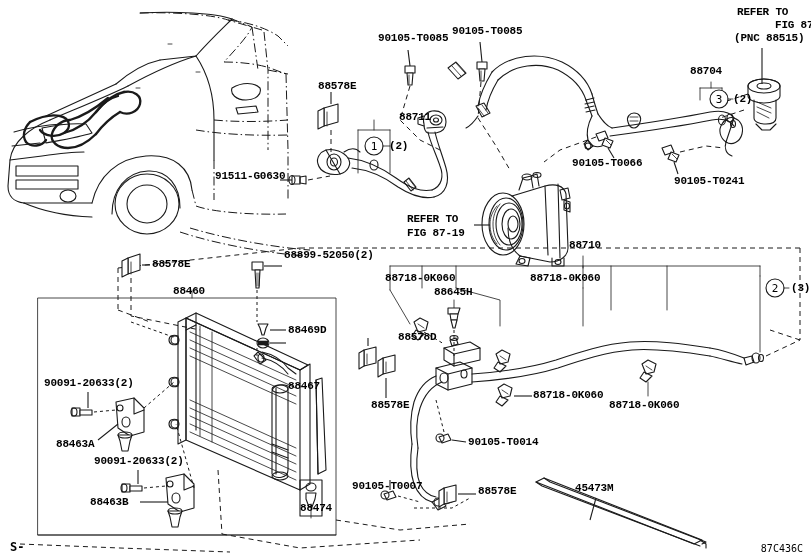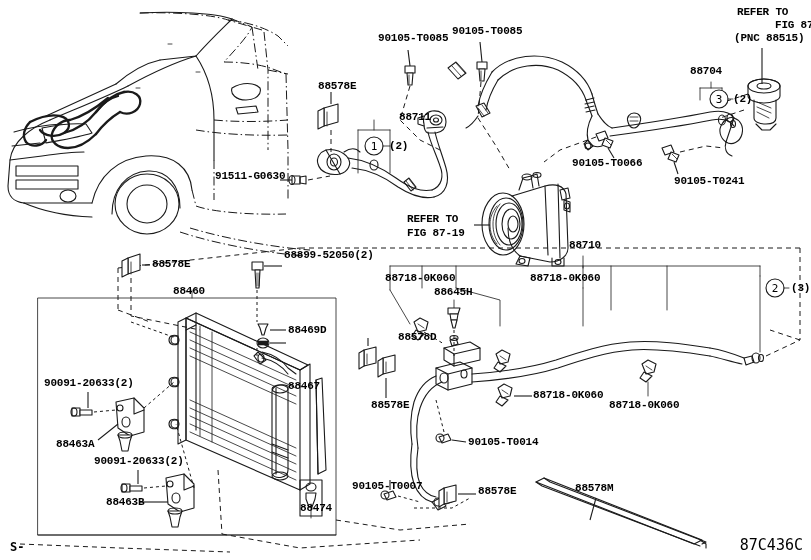--- a/index.html
+++ b/index.html
@@ -31,21 +31,21 @@
     letter-spacing: -0.2px;
     line-height: 12px;
   }
   .lbl.multi {
     line-height: 13px;
   }
   .corner-code {
     position: absolute;
     right: 8px;
     bottom: 6px;
-    font-size: 15px;
+    font-size: 10px;
     font-weight: normal;
     font-family: "DejaVu Sans Mono", "Liberation Mono", monospace;
     color: #000;
     letter-spacing: 0px;
   }
   .s-mark {
     position: absolute;
     left: 10px;
     bottom: 6px;
     font-size: 12px;
@@ -615,31 +615,31 @@
   <div class="lbl multi" style="left:407px; top:227px;">FIG 87-19</div>
   <div class="lbl" style="left:569px; top:239px;">88710</div>
   <div class="lbl" style="left:152px; top:258px;">88578E</div>
   <div class="lbl" style="left:284px; top:249px;">88899-52050(2)</div>
   <div class="lbl" style="left:173px; top:285px;">88460</div>
   <div class="lbl" style="left:288px; top:324px;">88469D</div>
   <div class="lbl" style="left:288px; top:337px;margin-top:43px;">88467</div>
   <div class="lbl" style="left:44px; top:377px;">90091-20633(2)</div>
   <div class="lbl" style="left:56px; top:438px;">88463A</div>
   <div class="lbl" style="left:94px; top:455px;">90091-20633(2)</div>
-  <div class="lbl" style="left:106px; top:496px;text-align:right;">88463B</div>
+  <div class="lbl" style="left:90px; top:496px;text-align:right;">88463B</div>
   <div class="lbl" style="left:300px; top:502px;">88474</div>
   <div class="lbl" style="left:385px; top:272px;">88718-0K060</div>
   <div class="lbl" style="left:434px; top:286px;">88645H</div>
   <div class="lbl" style="left:530px; top:272px;">88718-0K060</div>
   <div class="lbl" style="left:791px; top:282px;">(3)</div>
   <div class="lbl" style="left:355px; top:331px;margin-left:43px;">88578D</div>
   <div class="lbl" style="left:371px; top:399px;">88578E</div>
   <div class="lbl" style="left:533px; top:389px;">88718-0K060</div>
   <div class="lbl" style="left:609px; top:399px;">88718-0K060</div>
   <div class="lbl" style="left:468px; top:436px;">90105-T0014</div>
   <div class="lbl" style="left:352px; top:480px;">90105-T0007</div>
   <div class="lbl" style="left:478px; top:485px;">88578E</div>
-  <div class="lbl" style="left:575px; top:482px;">88578M</div>
+  <div class="lbl" style="left:575px; top:482px;">45473M</div>
 
   <div class="s-mark">S-</div>
   <div class="corner-code">87C436C</div>
 
 </div>
 
 </body></html>

